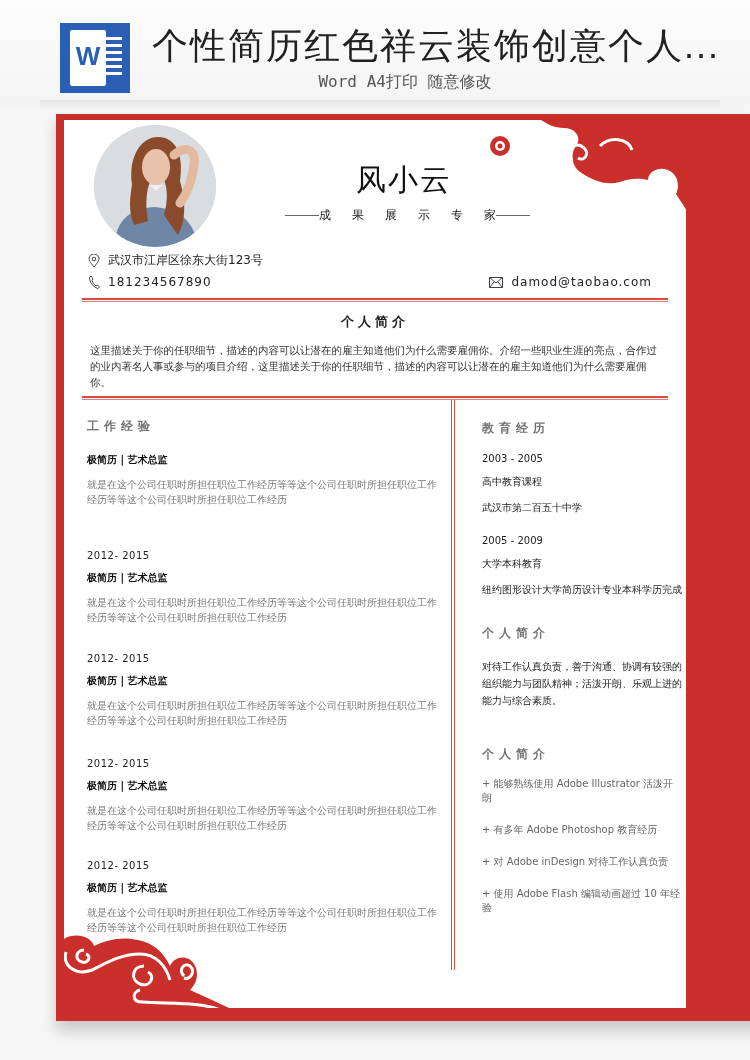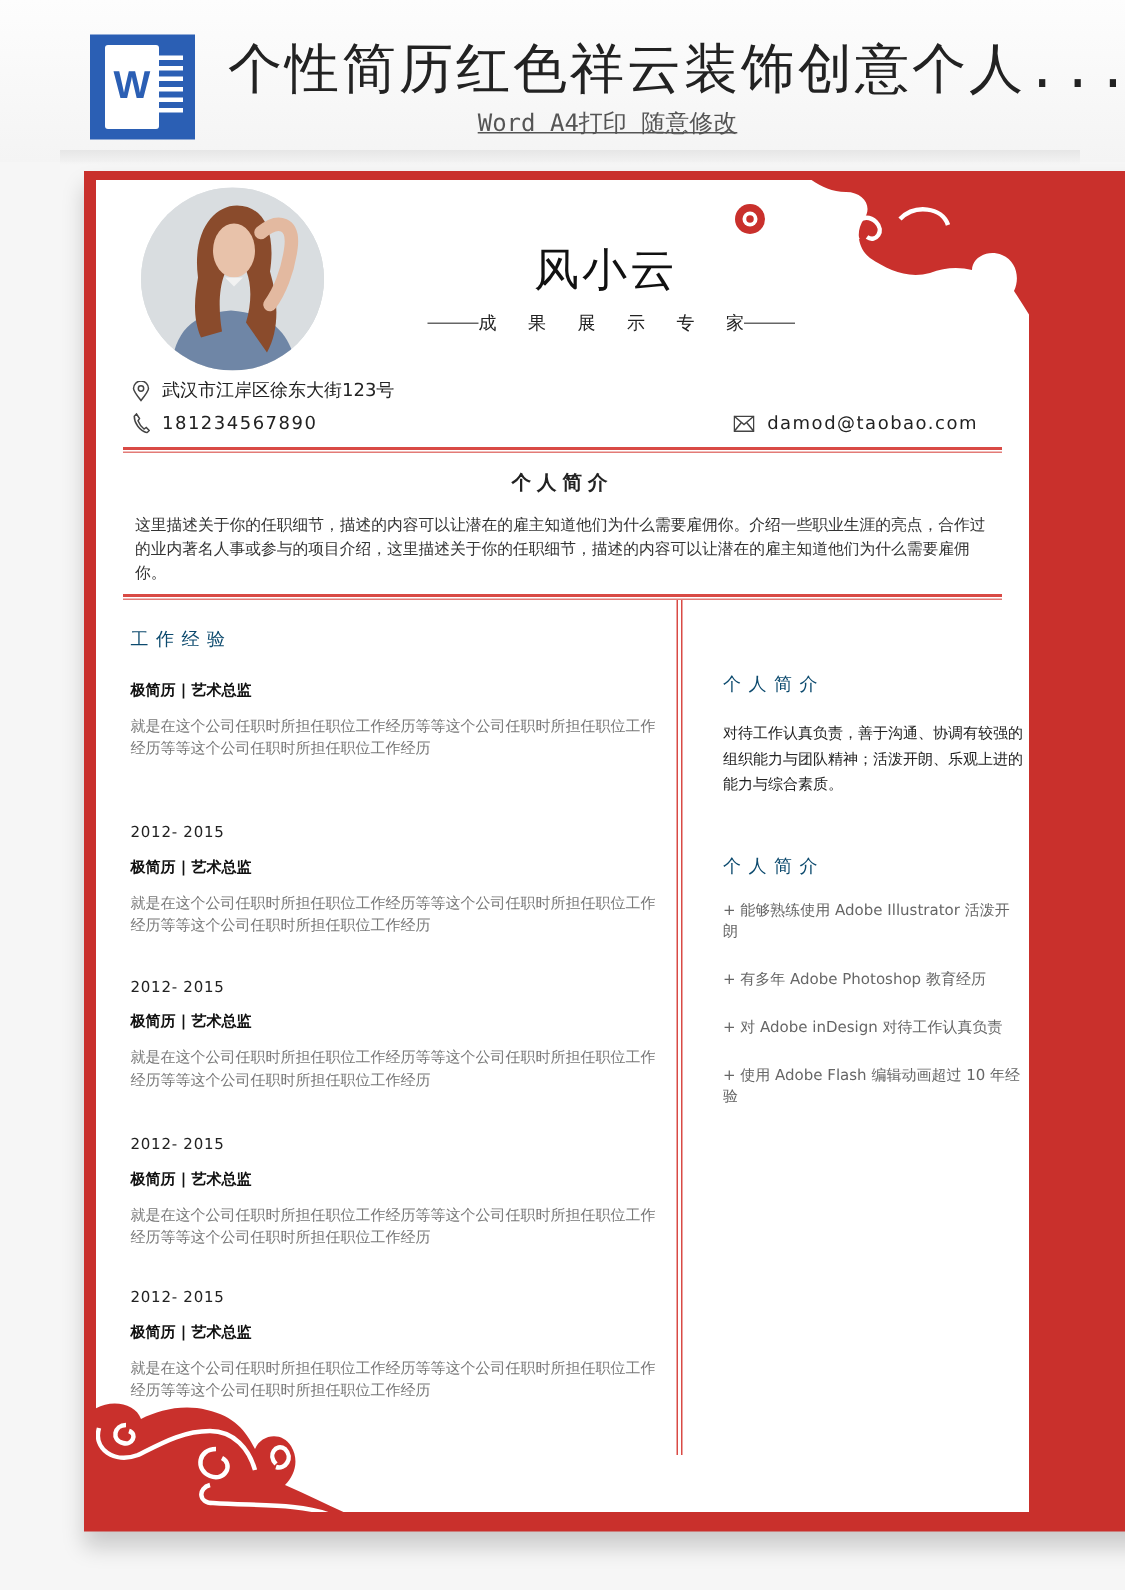--- a/index.html
+++ b/index.html
@@ -29,27 +29,26 @@
   .word-icon .lines span {
     display: block; height: 3px; background: #fff; margin-bottom: 4px;
   }
   .word-icon .w {
     position: absolute; left: 13px; top: 18px; width: 30px;
     font: bold 26px "Liberation Sans", sans-serif; color: #2b5fb4; text-align: center;
   }
   .banner-title {
     position: absolute; left: 152px; top: 22px; width: 560px;
     font-size: 36px; letter-spacing: 2px; color: #222; white-space: nowrap;
-    font-family: Liberation Mono, monospace;
+    font-family: Liberation Sans, sans-serif;
   }
   .banner-sub {
     position: absolute; left: 0; width: 750px; top: 72px; text-align: center;
     font-family: "DejaVu Sans Mono", monospace; font-size: 16px; color: #555;
     padding-left: 60px;
-    text-decoration: underline;
   }
   .banner-shadow {
     position: absolute; left: 40px; top: 100px; width: 680px; height: 10px;
     background: linear-gradient(#e6e6e6, rgba(240,240,240,0));
   }
 
   
   .frame {
     position: absolute; left: 56px; top: 114px; width: 721px; height: 907px;
     background: #c9302c;
@@ -99,21 +98,21 @@
     font-size: 10.5px; line-height: 16px; color: #333;
   }
 
   .vsplit {
     position: absolute; left: 387px; top: 280px; width: 4px; height: 570px;
     border-left: 1px solid #d94a45; border-right: 1px solid #d94a45;
   }
 
   
   .col-left { position: absolute; left: 23px; top: 290px; width: 356px; }
-  .sec-title { font-size: 12px; font-weight: normal; letter-spacing: 5px; color: #0c4a6e; }
+  .sec-title { font-size: 12px; font-weight: bold; letter-spacing: 5px; color: #737373; }
   .col-left .sec-title { margin-top: 8px; margin-bottom: 18px; }
   .job { margin-bottom: 0; }
   .job-date { font-size: 10px; color: #222; letter-spacing: 0.5px; }
   .job-role { font-size: 10px; font-weight: bold; color: #111; margin-top: 10px; }
   .job-desc { font-size: 10px; line-height: 15px; color: #777; margin-top: 10px; }
 
   
   .col-right { position: absolute; left: 418px; top: 300px; width: 200px; }
   .edu-date { font-size: 10px; color: #222; }
   .edu-line { font-size: 10px; color: #222; }
@@ -236,20 +235,29 @@
         <div class="job-desc">就是在这个公司任职时所担任职位工作经历等等这个公司任职时所担任职位工作经历等等这个公司任职时所担任职位工作经历</div>
       </div>
       <div class="job">
         <div class="job-date">2012- 2015</div>
         <div class="job-role">极简历 | 艺术总监</div>
         <div class="job-desc">就是在这个公司任职时所担任职位工作经历等等这个公司任职时所担任职位工作经历等等这个公司任职时所担任职位工作经历</div>
       </div>
     </div>
 
     <div class="col-right">
+      <div>
+        <div class="sec-title">教育经历</div>
+        <div class="edu-date" style="margin-top:16px">2003 - 2005</div>
+        <div class="edu-line" style="margin-top:11px">高中教育课程</div>
+        <div class="edu-line" style="margin-top:12px">武汉市第二百五十中学</div>
+        <div class="edu-date" style="margin-top:20px">2005 - 2009</div>
+        <div class="edu-line" style="margin-top:11px">大学本科教育</div>
+        <div class="edu-line" style="margin-top:12px">纽约图形设计大学简历设计专业本科学历完成</div>
+      </div>
 
       <div style="margin-top:28px">
         <div class="sec-title">个人简介</div>
         <div class="about-text" style="margin-top:16px">对待工作认真负责，善于沟通、协调有较强的组织能力与团队精神；活泼开朗、乐观上进的能力与综合素质。</div>
       </div>
 
       <div style="margin-top:37px">
         <div class="sec-title">个人简介</div>
         <div class="skill" style="margin-top:14px">+ 能够熟练使用 Adobe Illustrator 活泼开朗</div>
         <div class="skill" style="margin-top:18px">+ 有多年 Adobe Photoshop 教育经历</div>

